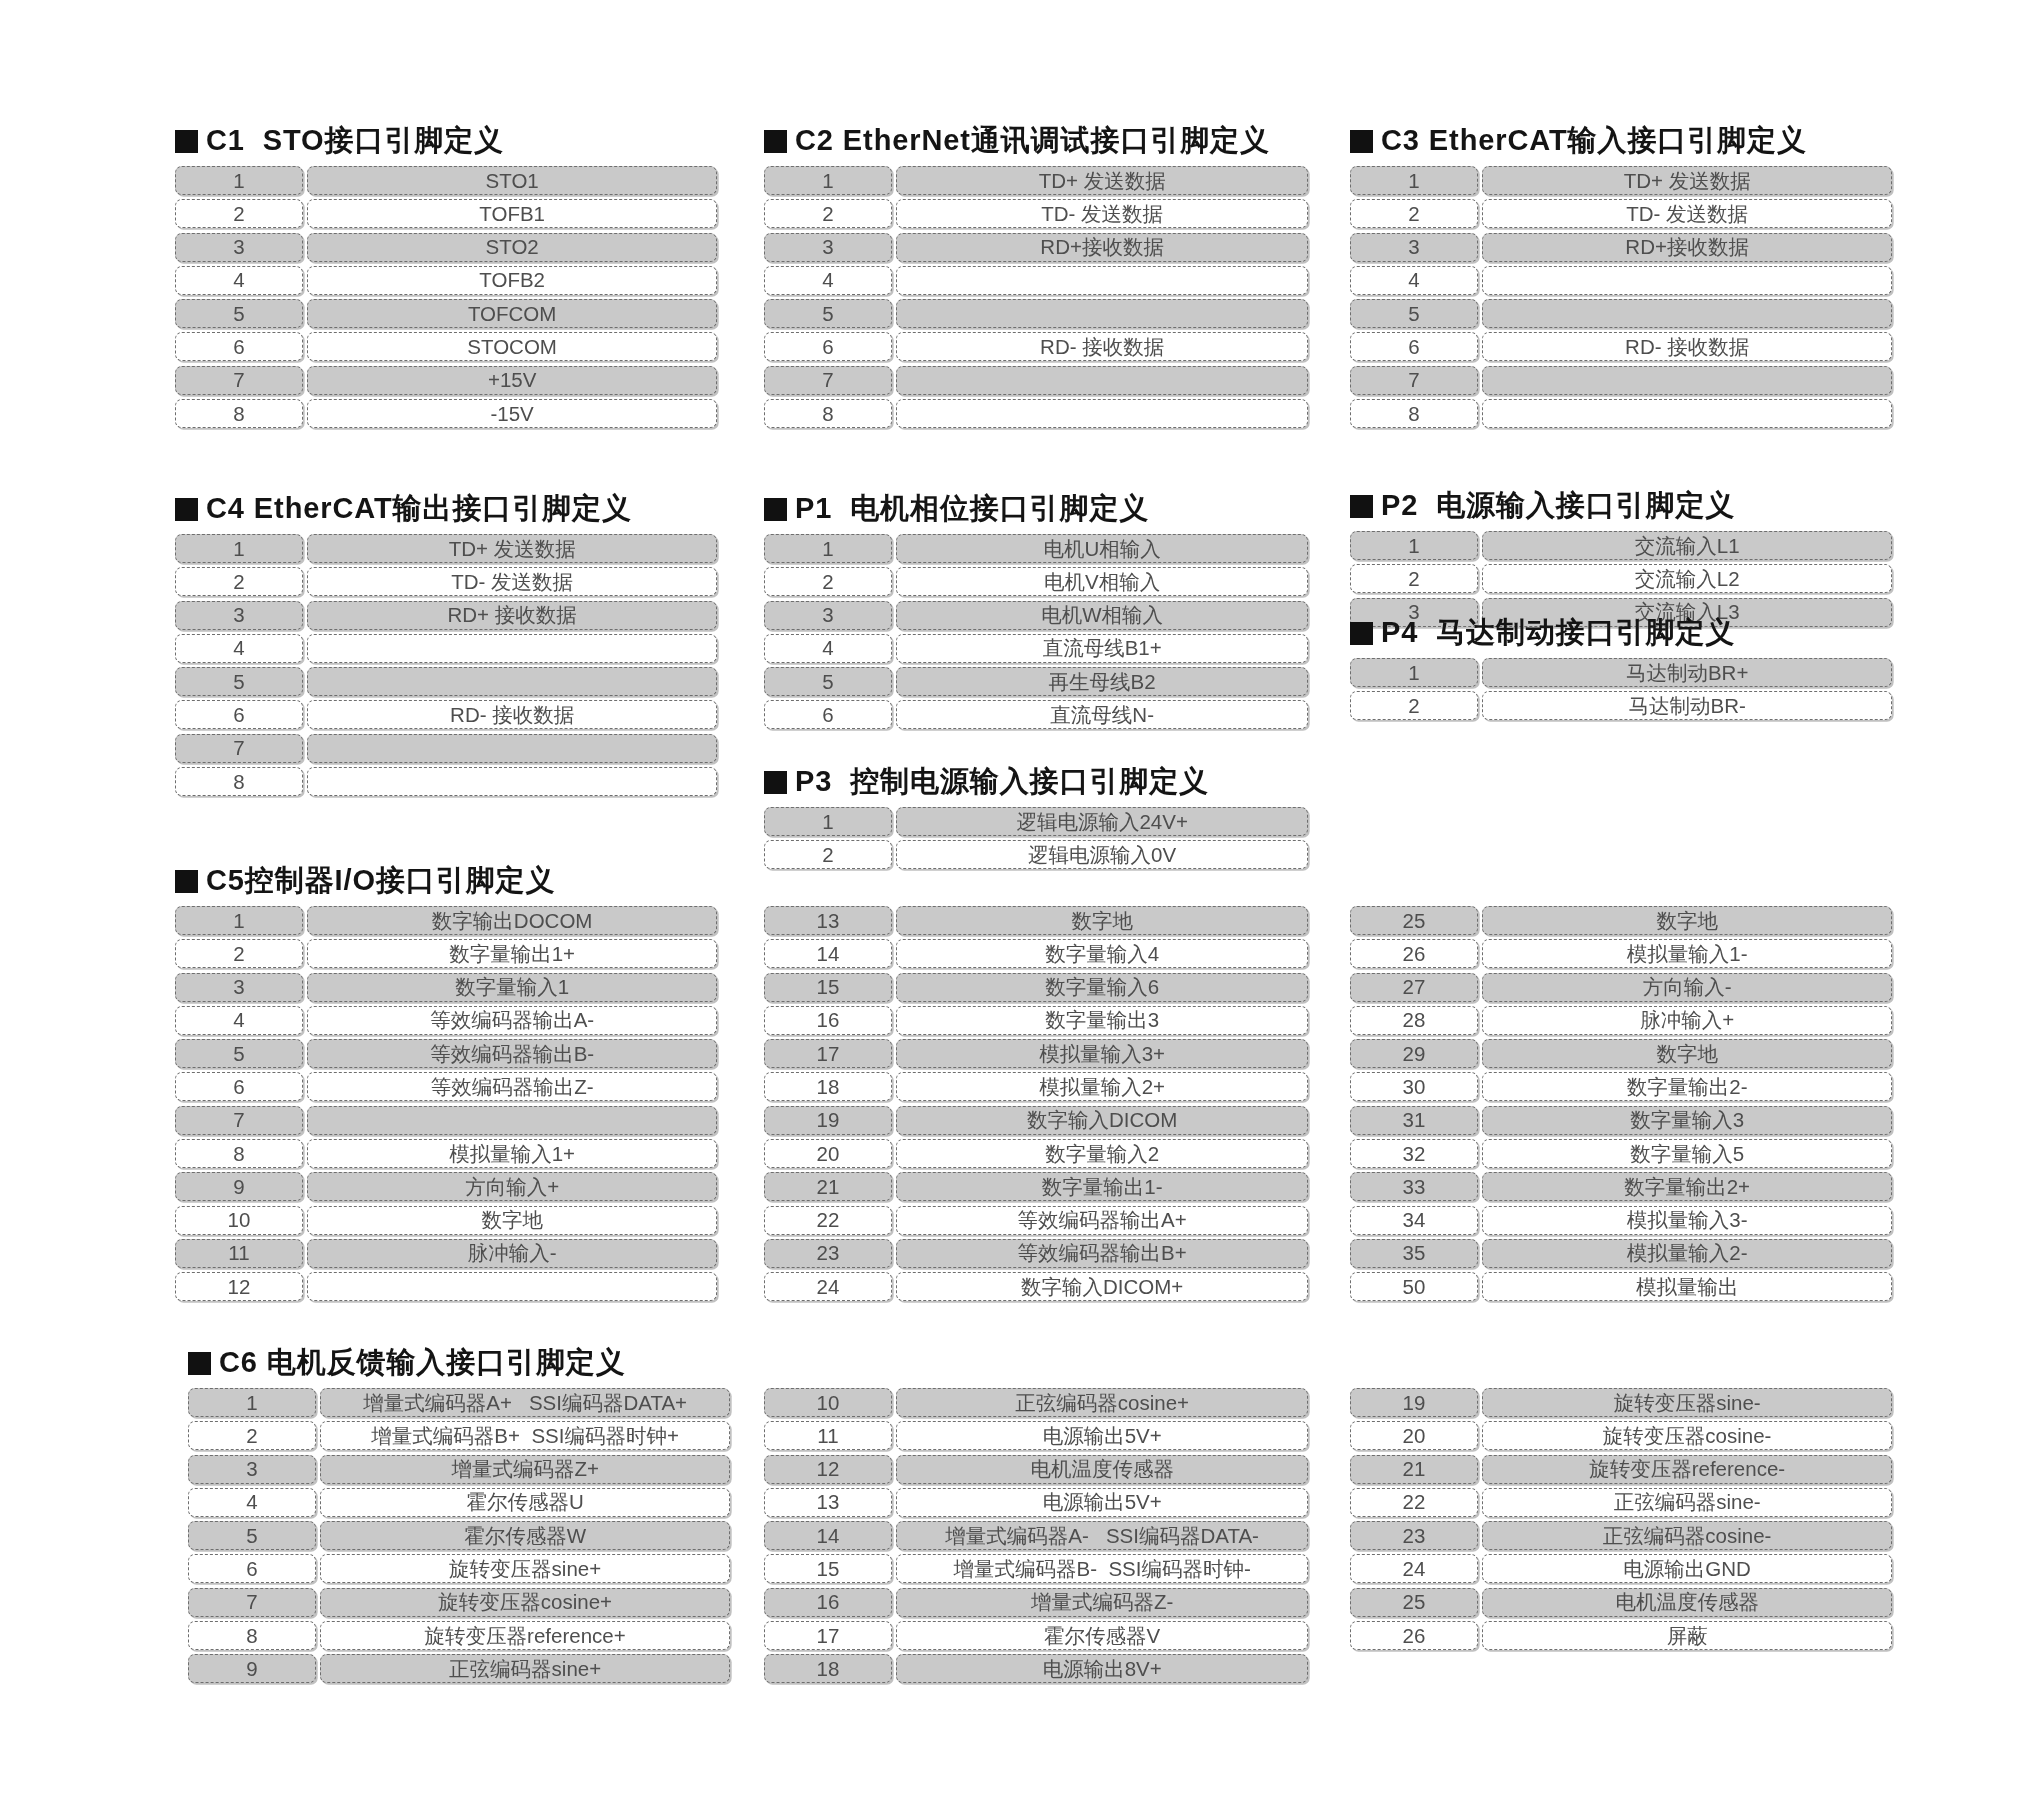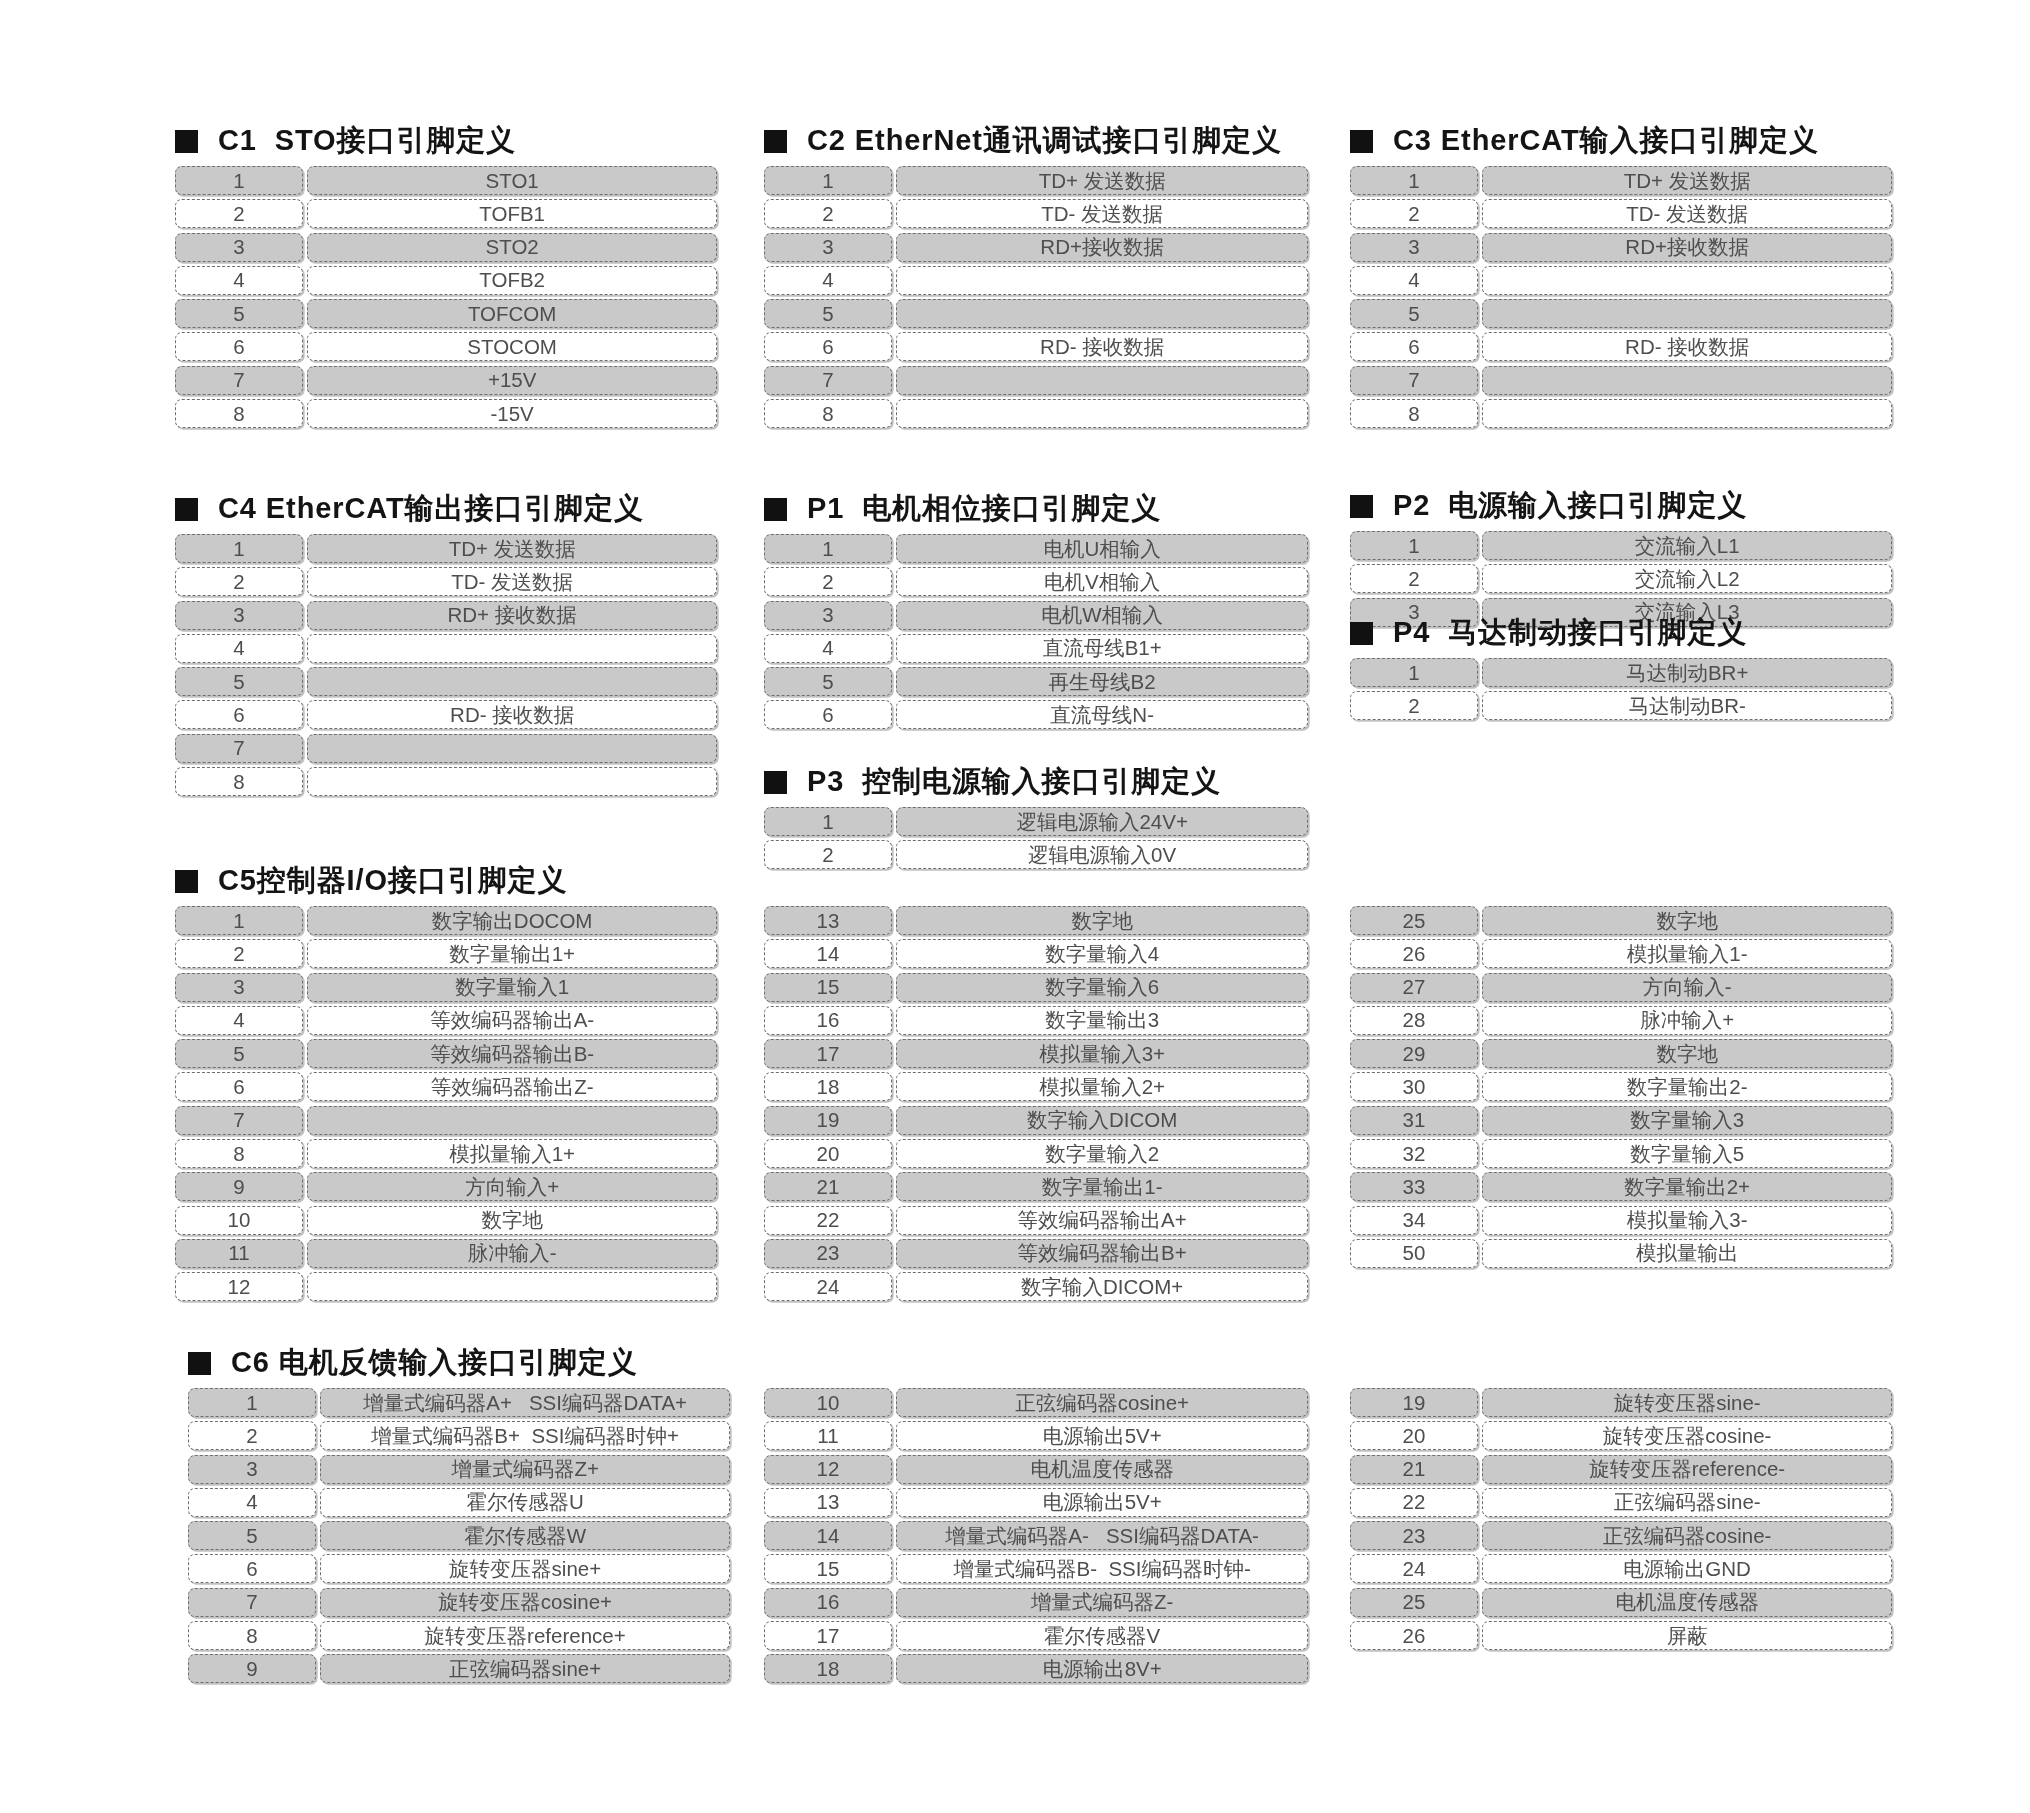--- a/index.html
+++ b/index.html
@@ -8,21 +8,21 @@
     width:2031px;
     height:1813px;
     background:#ffffff;
     font-family:"Liberation Sans","DejaVu Sans",sans-serif;
     overflow:hidden;
   }
   .block{position:absolute;}
   .title{
     display:flex;
     align-items:center;
-    gap:20px;
+    gap:8px;
     height:38px;
     margin:0 0 6px 0;
     font-size:29px;
     font-weight:bold;
     color:#141414;
     letter-spacing:0.9px;
     white-space:pre;
   }
   .sq{
     width:23px;height:23px;
@@ -428,20 +428,24 @@
           <div class="cell desc">数字量输入5</div>
         </div>
         <div class="row shaded">
           <div class="cell pin">33</div>
           <div class="cell desc">数字量输出2+</div>
         </div>
         <div class="row plain">
           <div class="cell pin">34</div>
           <div class="cell desc">模拟量输入3-</div>
         </div>
+        <div class="row shaded">
+          <div class="cell pin">35</div>
+          <div class="cell desc">模拟量输入2-</div>
+        </div>
         <div class="row plain">
           <div class="cell pin">50</div>
           <div class="cell desc">模拟量输出</div>
         </div>
       </div>
   </section>
 
   <section class="block" style="left:188px;top:1344px;width:542px">
     <h2 class="title"><span class="sq"></span><span class="title-text">C6 电机反馈输入接口引脚定义</span></h2>
     <div class="rows">

